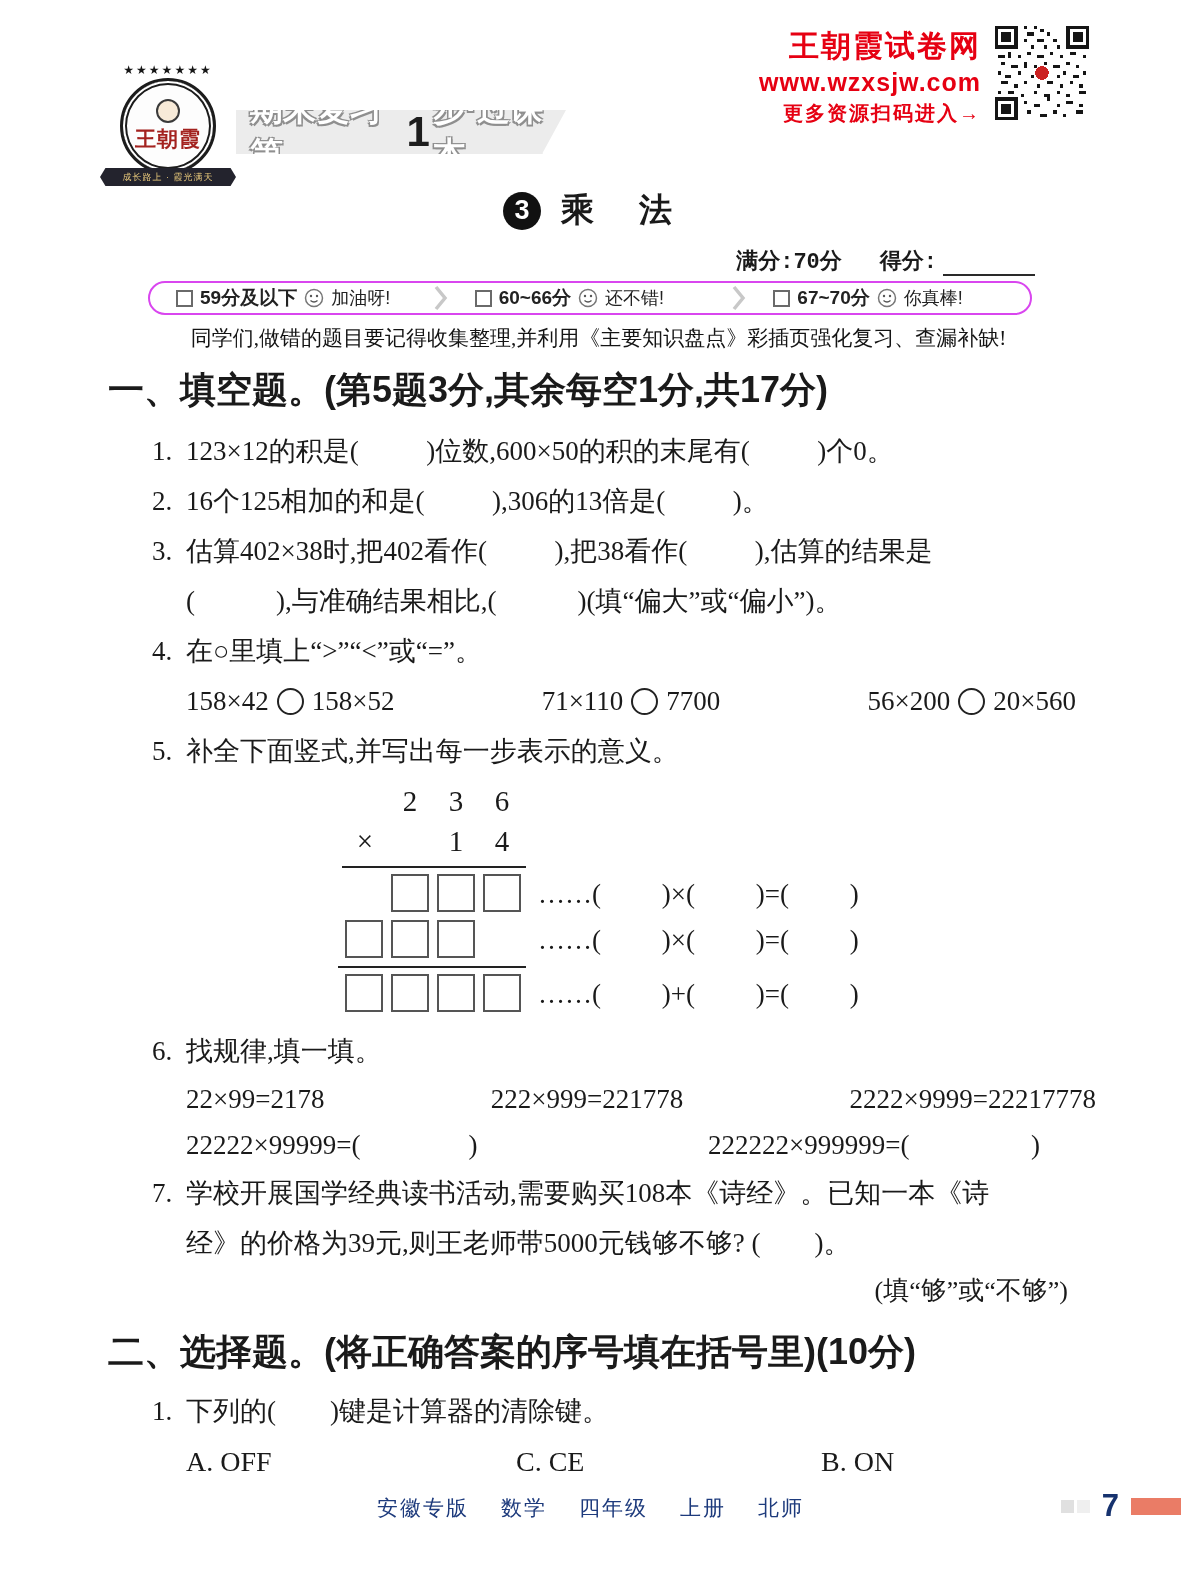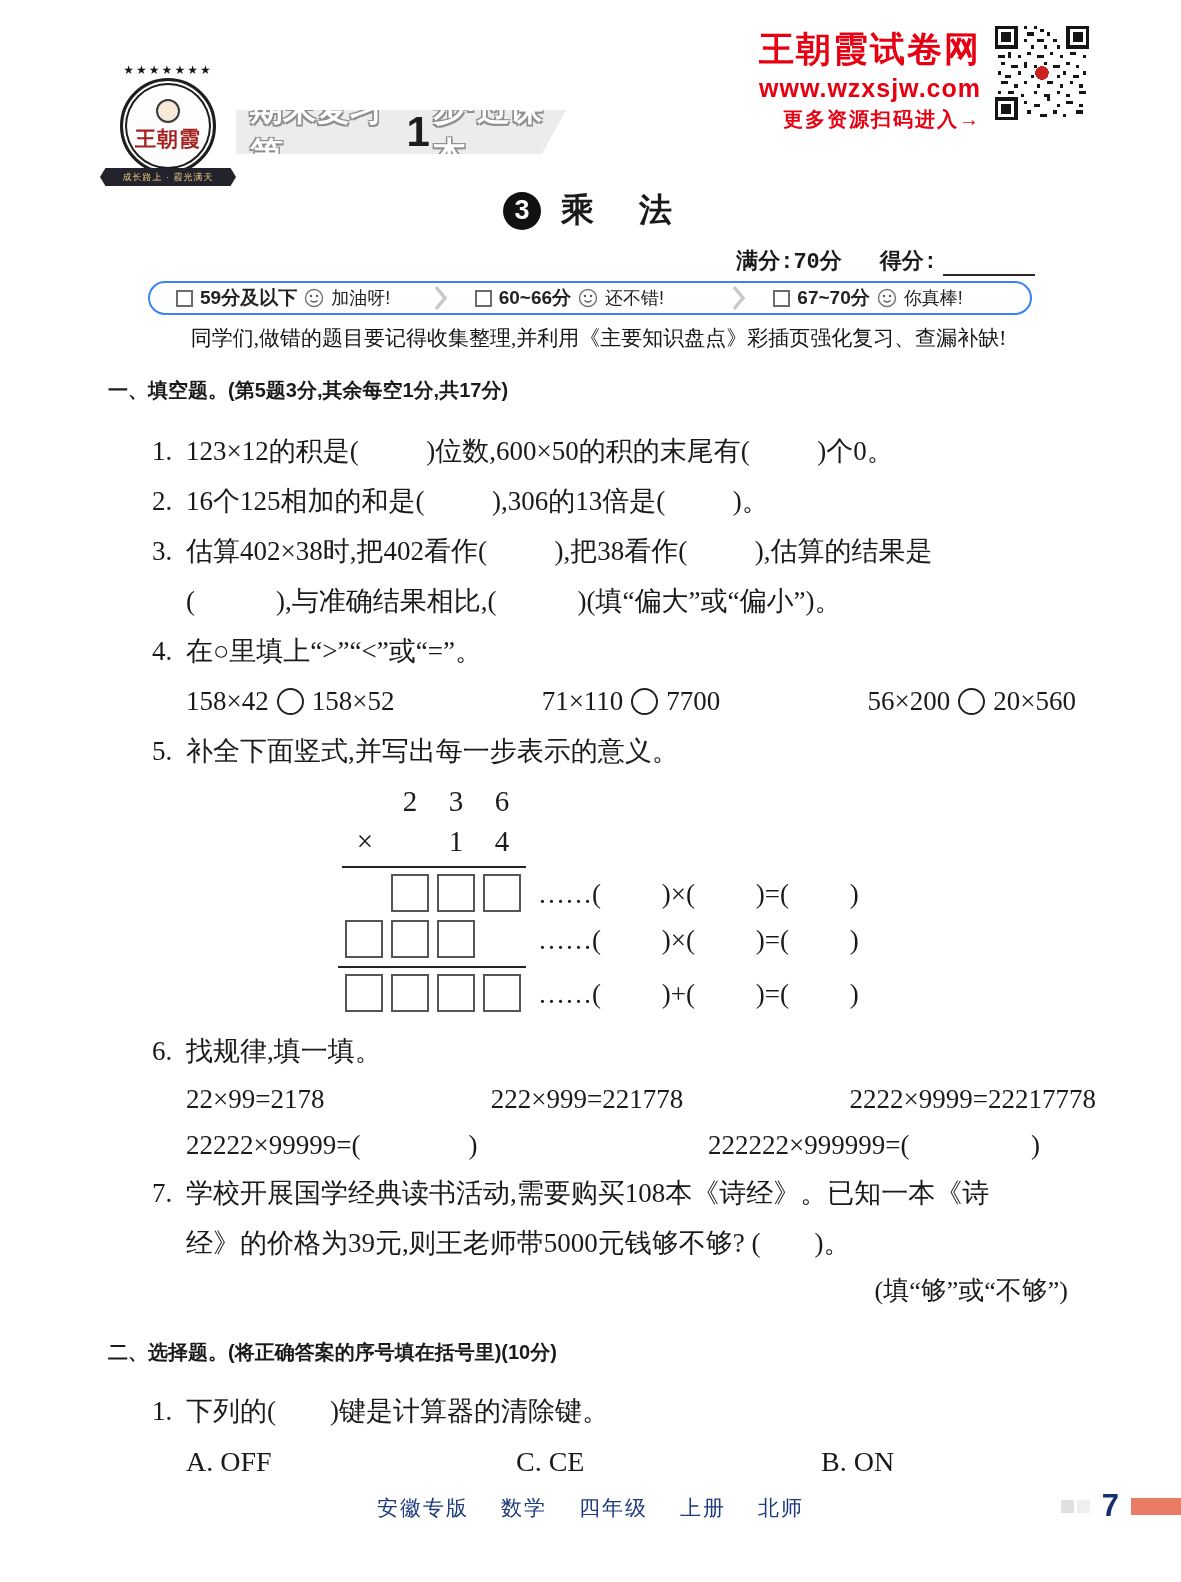--- a/index.html
+++ b/index.html
@@ -25,53 +25,53 @@
             clip-path:polygon(0 0,100% 0,calc(100% - 24px) 100%,0 100%);
             display:flex; align-items:center; padding-left:14px;
             box-shadow:4px 4px 0 #d4d4d4; }
   .banner-part { font-family:"Liberation Sans","DejaVu Sans",sans-serif; font-weight:900; font-size:33px; color:#fff;
                  text-shadow:-1.5px -1.5px 0 #8f8f8f,1.5px -1.5px 0 #8f8f8f,-1.5px 1.5px 0 #8f8f8f,1.5px 1.5px 0 #8f8f8f; }
   .banner-num { font-size:42px; color:#1d1d1d; text-shadow:none; margin:0 3px; line-height:1; }
 
   
   .siteblock { position:absolute; right:200px; top:26px; text-align:right; color:#e60012;
                font-family:"Liberation Sans","DejaVu Sans",sans-serif; font-weight:900; }
-  .site-name { font-size:35px; letter-spacing:2px; }
+  .site-name { font-size:30px; letter-spacing:2px; }
   .site-url { font-size:25px; margin-top:1px; letter-spacing:1px; }
   .site-cta { font-size:20px; margin-top:3px; letter-spacing:2px; }
   .qr { position:absolute; right:92px; top:26px; width:94px; height:94px; }
 
   
   .title { position:absolute; top:188px; left:0; right:0; text-align:center; }
   .badge { display:inline-flex; width:38px; height:38px; border-radius:50%; background:#111; color:#fff;
            align-items:center; justify-content:center; font-size:27px; font-weight:bold;
            font-family:"Liberation Sans","DejaVu Sans",sans-serif; vertical-align:middle; margin-right:16px; }
   .title-text { font-family:"Liberation Sans","DejaVu Sans",sans-serif; font-weight:900; font-size:33px;
                 vertical-align:middle; letter-spacing:6px; }
   .scoreline { position:absolute; top:246px; right:146px; font-family:Liberation Mono, monospace;
                font-weight:bold; font-size:22px; display:flex; align-items:flex-end; gap:6px; }
   .scoreline-gap { display:inline-block; width:26px; }
   .score-blank { display:inline-block; width:92px; height:24px; border-bottom:2px solid #2a2a2a; }
 
   
-  .scorebar { position:absolute; top:281px; left:148px; width:884px; height:34px; border:2px solid #3b82f6;
+  .scorebar { position:absolute; top:281px; left:148px; width:884px; height:34px; border:2px solid #d946ef;
               border-radius:17px; background:#fff; display:flex; align-items:center; overflow:hidden;
               font-family:"Liberation Sans","DejaVu Sans",sans-serif; }
   .sb-seg { flex:1; display:flex; align-items:center; gap:7px; padding-left:26px; }
   .sb-box { width:17px; height:17px; border:2px solid #6a6a6a; background:#fff; flex:none; cursor:pointer; }
   .sb-range { font-size:19px; font-weight:bold; color:#222; }
   .sb-comment { font-size:18px; color:#222; }
   .sb-chev { flex:none; }
 
   
   .notice { position:absolute; top:324px; left:16px; right:0; text-align:center; font-size:21px; color:#141414; }
 
   
   .content { position:absolute; left:108px; top:370px; right:85px; }
-  .sec-h { font-family:"Liberation Sans","DejaVu Sans",sans-serif; font-weight:bold; font-size:20px;
+  .sec-h { font-family:"Liberation Sans","DejaVu Sans",sans-serif; font-weight:bold; font-size:36px;
            line-height:40px; margin-bottom:16px; }
   .sec-h.second { margin-top:18px; margin-bottom:14px; }
   .qline { position:relative; padding-left:78px; font-size:27px; line-height:50px; }
   .qno { position:absolute; left:44px; top:0; }
   .cmp-row { display:flex; justify-content:space-between; align-items:center; padding-left:78px; padding-right:20px;
              height:50px; font-size:27px; }
   .circ { display:inline-block; width:27px; height:27px; border:2px solid #222; border-radius:50%;
           vertical-align:-5px; margin:0 8px; cursor:pointer; }
 
   

